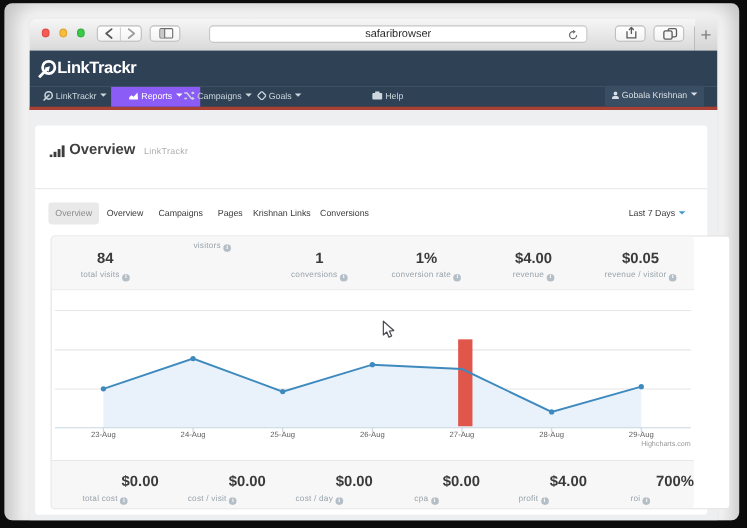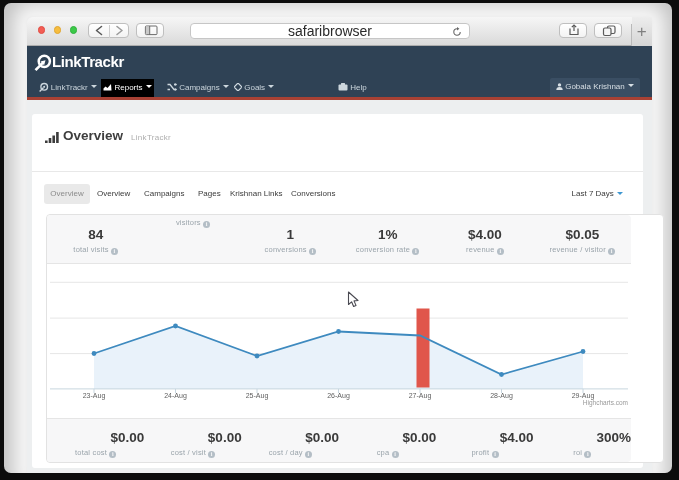--- a/index.html
+++ b/index.html
@@ -10,35 +10,35 @@
 
 #toolbar { position:absolute; left:0; top:0; width:625px; height:29px; background:linear-gradient(#f6f6f6,#dadada); border-radius:6px 6px 0 0; border-bottom:1px solid #acacac; }
 .light { position:absolute; top:9.2px; width:7.6px; height:7.6px; border-radius:50%; }
 #l-red { left:10.7px; background:#f35d54; border:0.5px solid #e04b42; }
 #l-yel { left:26.7px; background:#f6bd3f; border:0.5px solid #e0a52f; }
 #l-grn { left:42.7px; background:#3bc948; border:0.5px solid #2fb13c; }
 .tbtn { position:absolute; top:6px; height:14.5px; background:linear-gradient(#ffffff,#f3f3f3); border:1px solid #bfbfbf; border-radius:4px; }
 #backfwd { left:61px; width:41px; }
 #backfwd .sep { position:absolute; left:20px; top:0; width:1px; height:12.5px; background:#cfcfcf; }
 #sidebtn { left:108.5px; width:28.5px; }
-#urlbar { position:absolute; left:163px; top:5.5px; width:280px; height:16.5px; background:#fff; border:1px solid #c6c6c6; border-radius:4px; text-align:center; font-size:14px; color:#2a2a2a; line-height:15px; }
+#urlbar { position:absolute; left:163px; top:5.5px; width:344px; height:16.5px; background:#fff; border:1px solid #c6c6c6; border-radius:4px; text-align:center; font-size:10px; color:#2a2a2a; line-height:15px; }
 #sharebtn { left:532px; width:28px; }
 #tabsbtn { left:567px; width:28px; }
 #plussep { position:absolute; left:603.5px; top:7px; width:1px; height:22px; background:#b9b9b9; }
 #plus { position:absolute; left:604.5px; top:0px; width:20.5px; height:29px; color:#7f7f7f; font-size:17px; font-weight:normal; text-align:center; line-height:30px; background:linear-gradient(#ededed,#d5d5d5); }
 .ticon { position:absolute; left:0; top:0; }
 
 #apphead { position:absolute; left:0; top:29px; width:625px; height:33px; background:#2f4255; }
 #navbar { position:absolute; left:0; top:62px; width:625px; height:21px; background:#2f4255; border-bottom:3.5px solid #a84134; }
 
 #logotext { position:absolute; left:25px; top:7px; font-size:15px; font-weight:bold; color:#fff; letter-spacing:-0.4px; }
 .nav { position:absolute; top:0; height:17.5px; font-size:8px; color:#ccd6dd; line-height:17.5px; white-space:nowrap; }
 .nav svg { vertical-align:-1px; }
 #nv1 { left:11.5px; }
-#nvrep { left:74px; width:53px; height:17.5px; background:#000000; color:#fff; text-align:center; }
+#nvrep { left:74px; width:81px; height:17.5px; background:#8b5cf6; color:#fff; text-align:center; }
 #nv2 { left:140px; }
 #nv3 { left:207px; }
 #nv4 { left:257px;margin-top:27px; }
 #nv5 { left:311px; }
 #nvuser { position:absolute; right:12px; top:-1px; height:18.5px; background:#3a4e63; color:#d8dfe5; font-size:8px; line-height:18.5px; padding:0 6px; border-radius:2px 2px 0 0; }
 .caret { display:inline-block; width:0; height:0; border-left:3px solid transparent; border-right:3px solid transparent; border-top:3.5px solid #ccd6dd; vertical-align:2px; margin-left:1px; }
 #nvrep .caret { border-top-color:#fff; }
 
 #page { position:absolute; left:0; top:84.5px; width:625px; height:371.5px; background:#edeff0; }
 #card { position:absolute; left:5px; top:12px; width:611px; height:354px; background:#ffffff; border-radius:3px; }
@@ -241,21 +241,21 @@
                 </div>
           <div class="stat">
                   <div class="sval">$0.00</div>
                   <div class="slab">cpa <span class="info">i</span></div>
                 </div>
           <div class="stat">
                   <div class="sval">$4.00</div>
                   <div class="slab">profit <span class="info">i</span></div>
                 </div>
           <div class="stat">
-                  <div class="sval">300%</div>
+                  <div class="sval">700%</div>
                   <div class="slab">roi <span class="info">i</span></div>
                 </div>
         </div>
       </div>
     </div>
   </div>
   <svg id="cursor" width="12" height="17" viewBox="0 0 12 17">
     <path d="M1.5 1 L1.5 13.5 L4.6 10.8 L6.6 15.5 L9 14.4 L7 9.9 L11 9.5 Z" fill="#fff" stroke="#4a4a52" stroke-width="1.1" stroke-linejoin="round"></path>
   </svg>
 </div>

